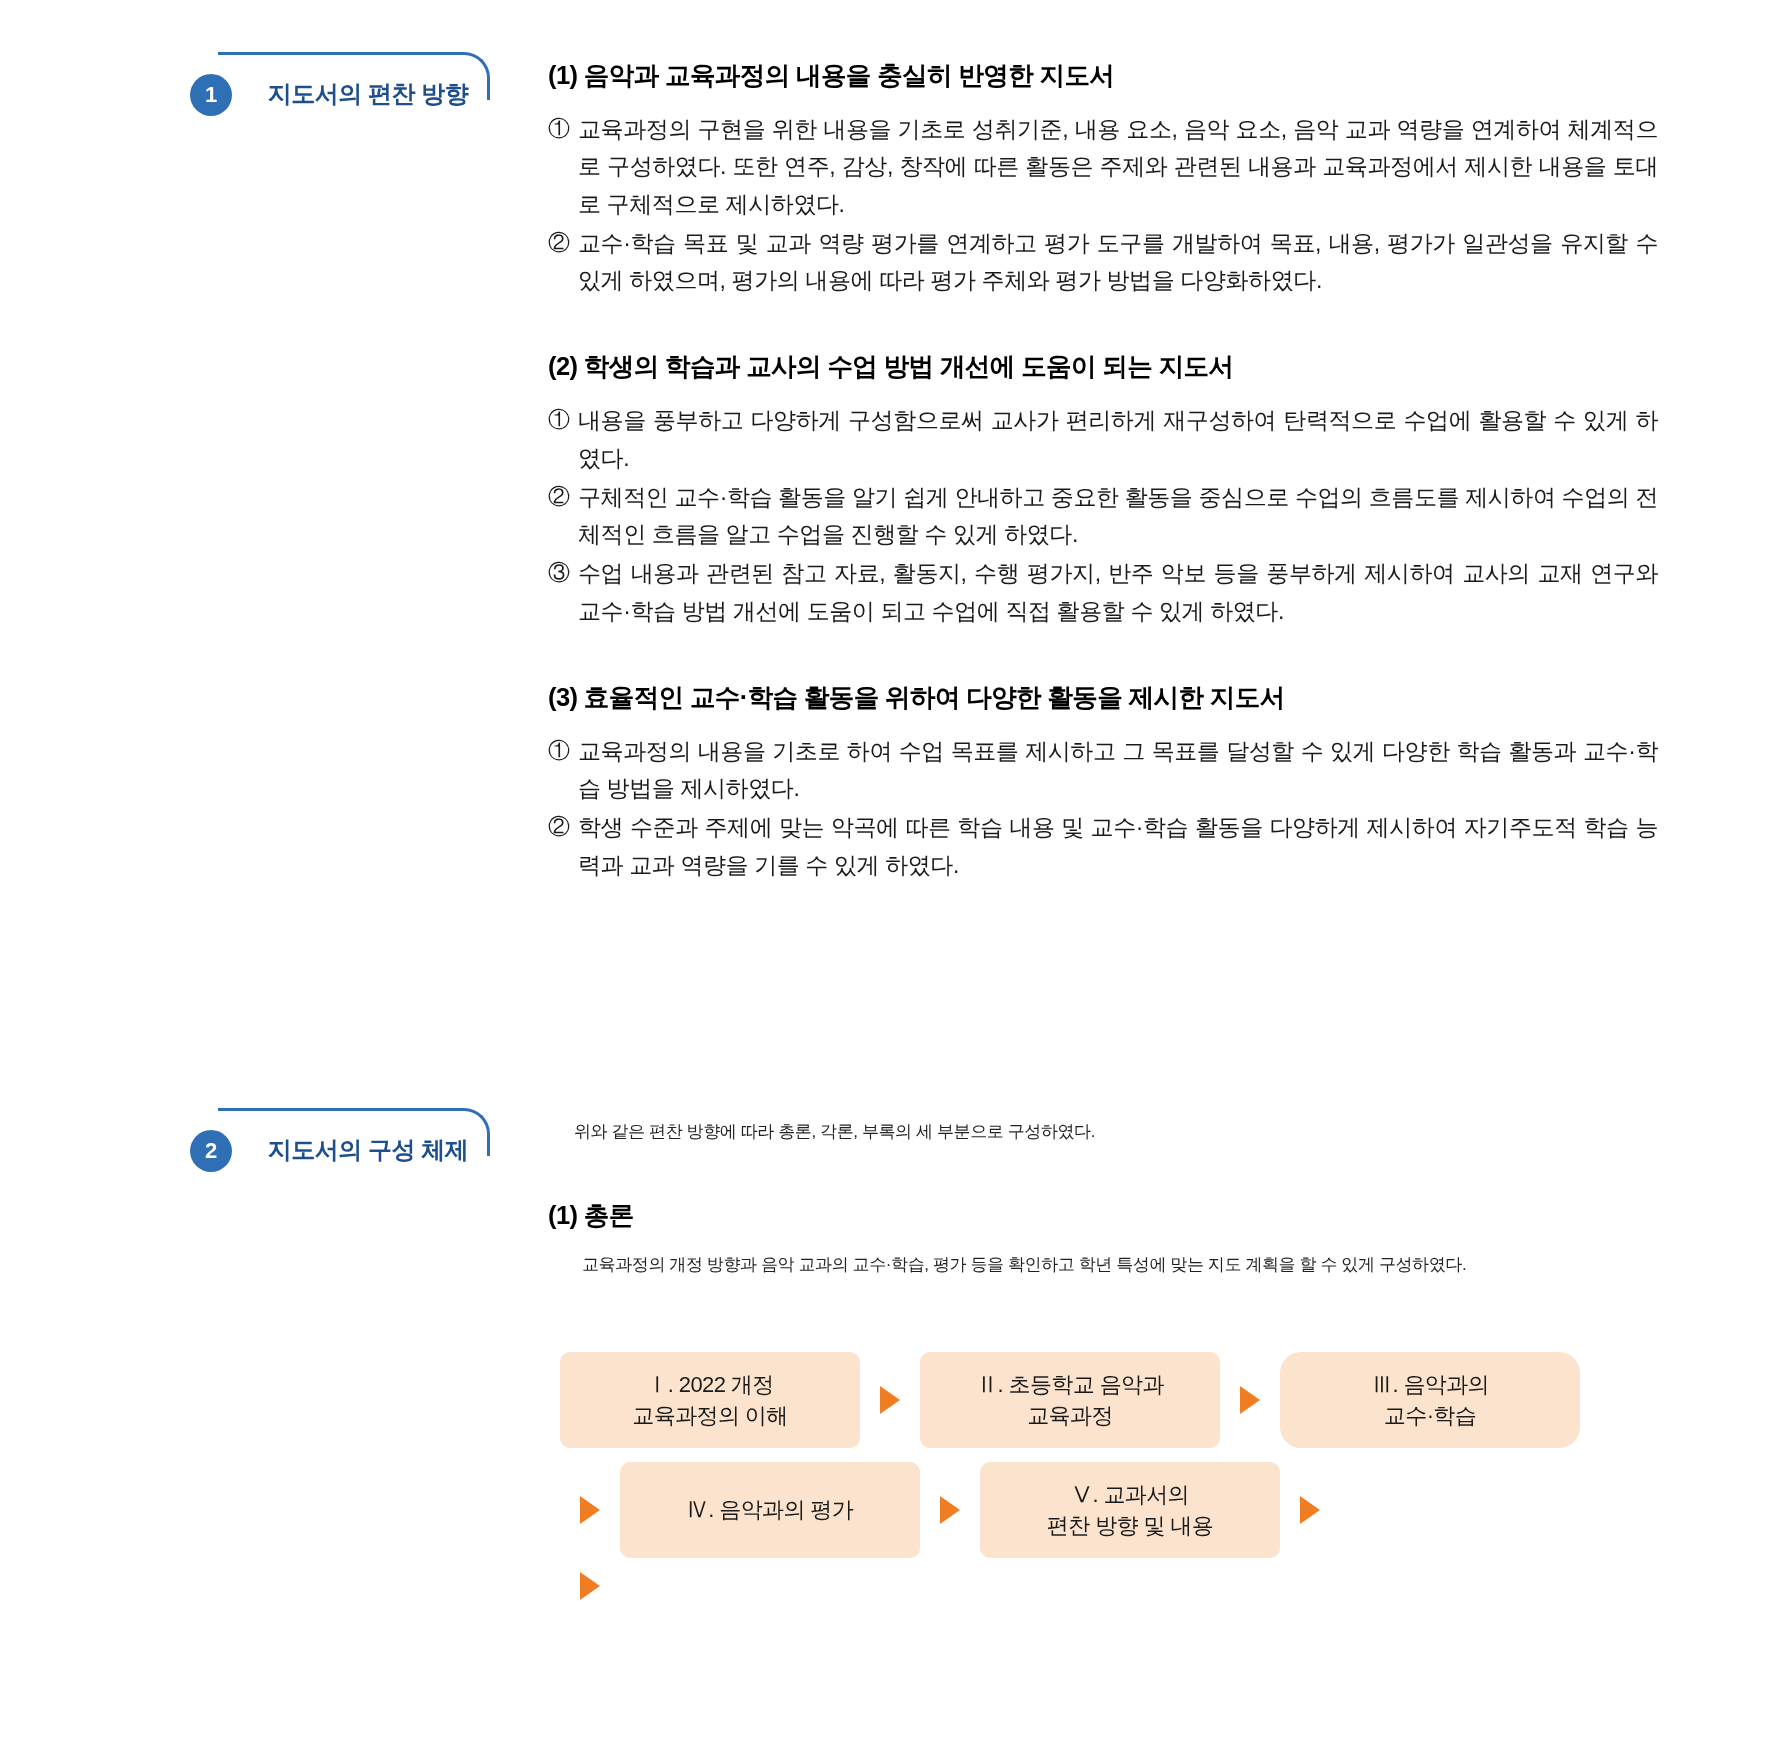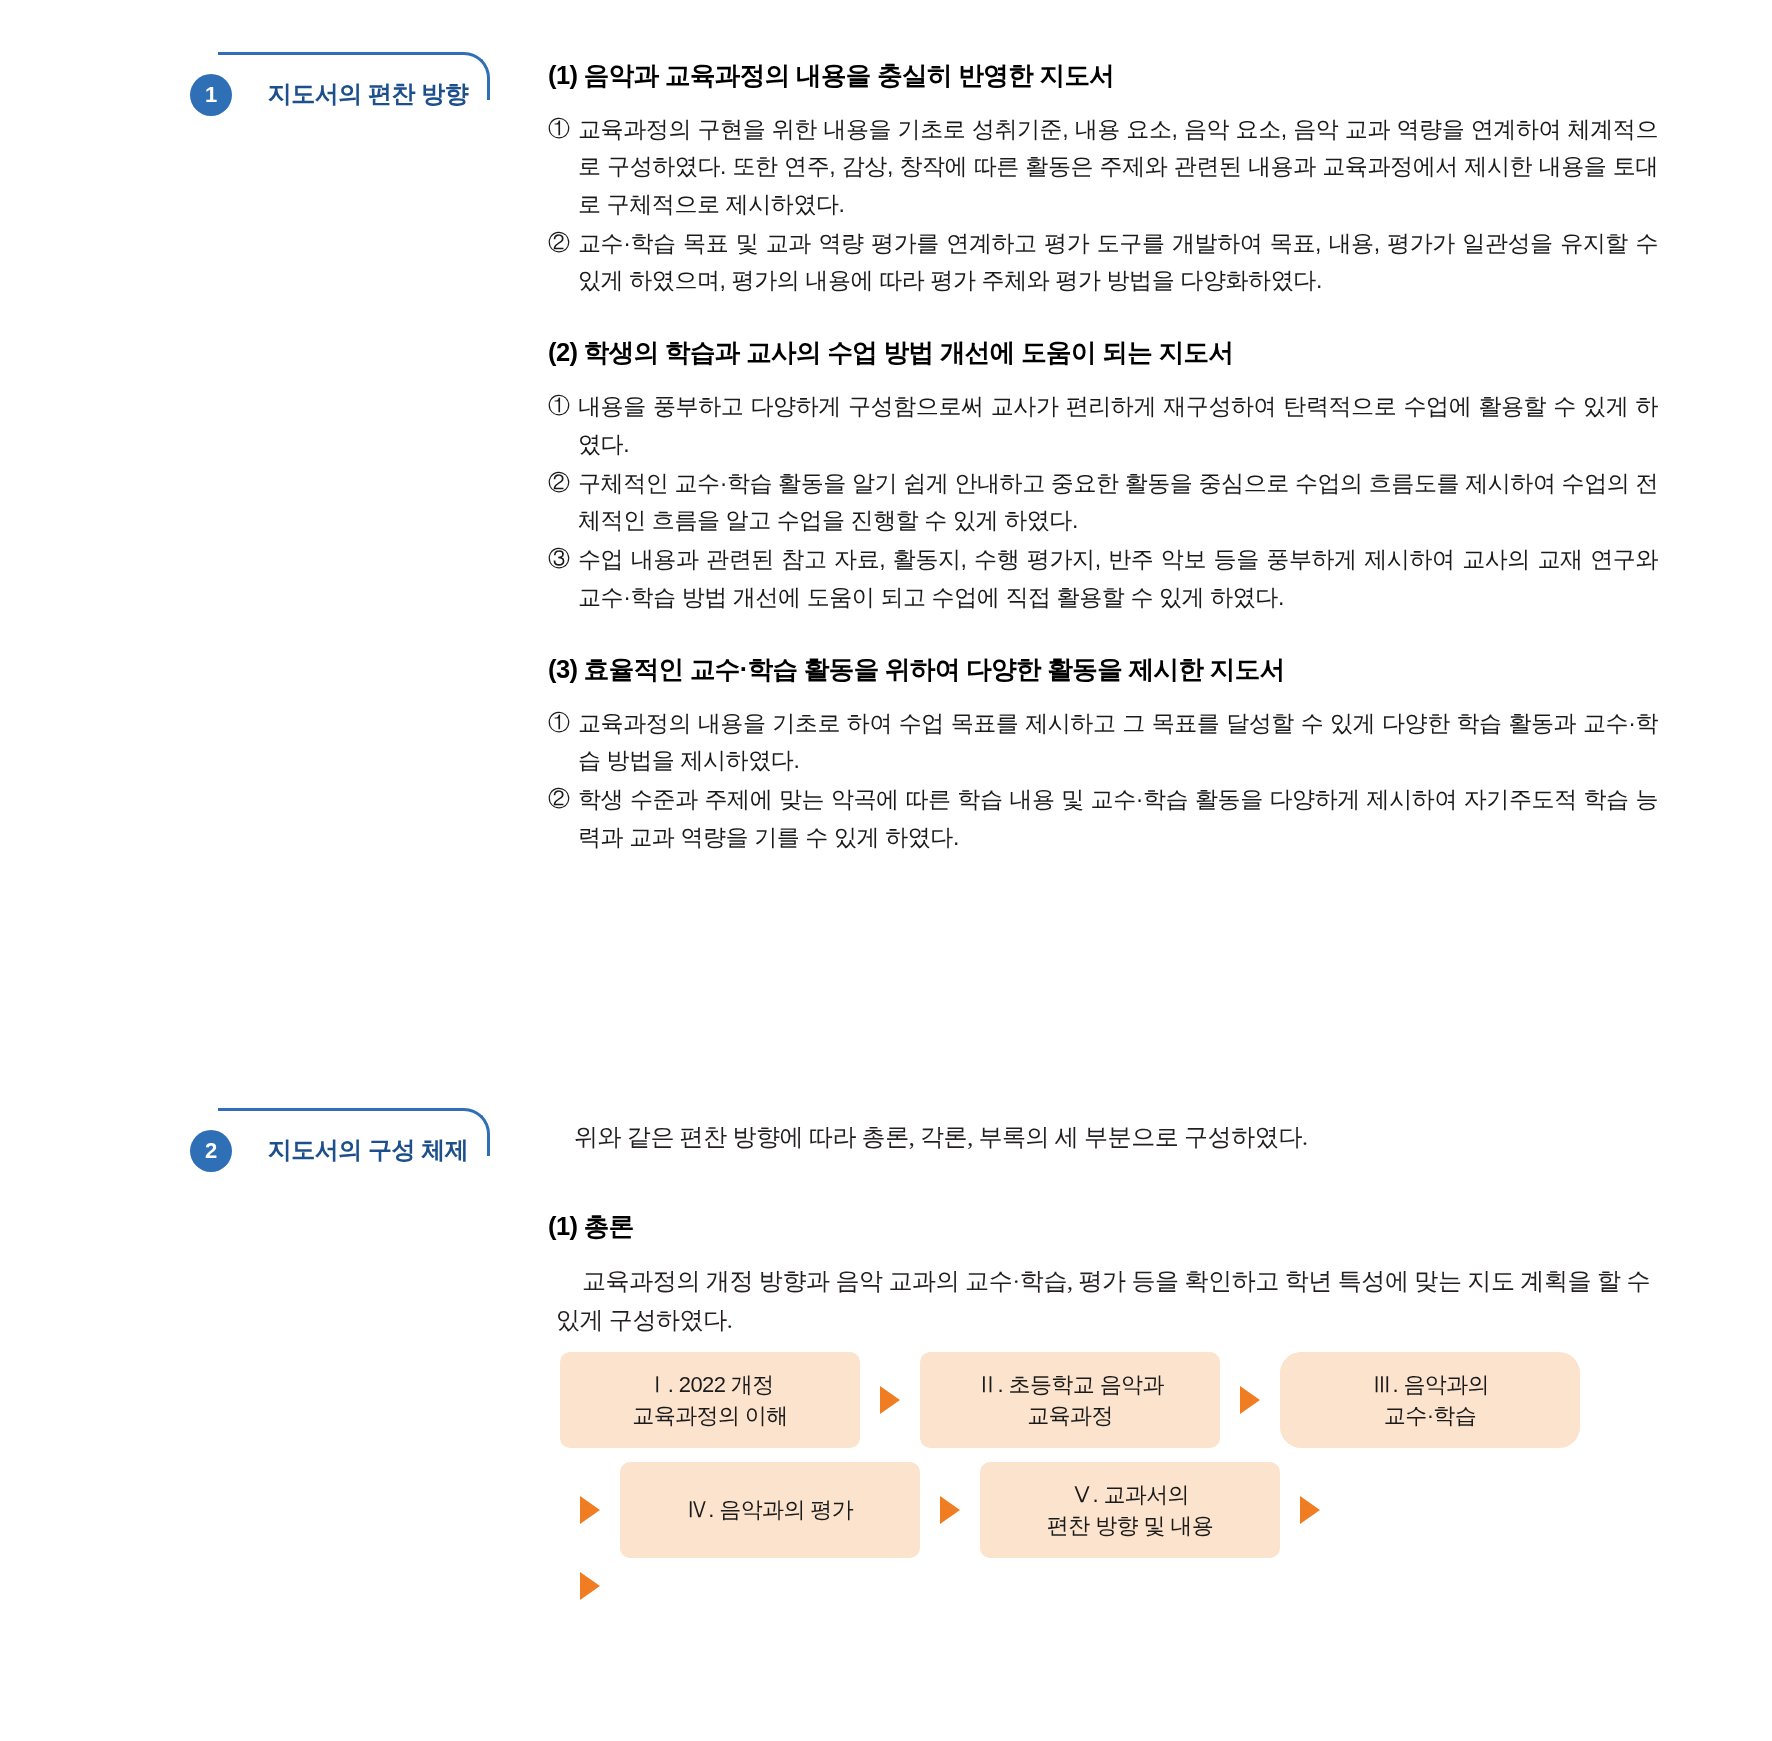--- a/index.html
+++ b/index.html
@@ -76,21 +76,21 @@
   }
 
   .heading {
     font-size: 25.5px;
     font-weight: bold;
     color: #000000;
     letter-spacing: -0.6px;
     margin: 0 0 18px 0;
   }
   .heading.spaced {
-    margin-top: 36px;
+    margin-top: 50px;
   }
 
   .item {
     display: flex;
     font-size: 23px;
     line-height: 1.62;
     letter-spacing: -0.4px;
     margin-bottom: 2px;
     color: #1a1a1a;
   }
@@ -99,26 +99,25 @@
     width: 30px;
     font-size: 22px;
   }
   .item .text {
     flex: 1 1 auto;
     text-align: justify;
     text-justify: inter-character;
   }
 
   .plain-para {
-    font-size: 24px;
+    font-size: 17px;
     line-height: 1.62;
     letter-spacing: -0.4px;
     text-indent: 26px;
     text-align: justify;
-    font-family: Liberation Serif, serif;
   }
 
   
   .flow {
     position: absolute;
     left: 560px;
     top: 1352px;
     width: 1060px;
   }
   .flow-row {

